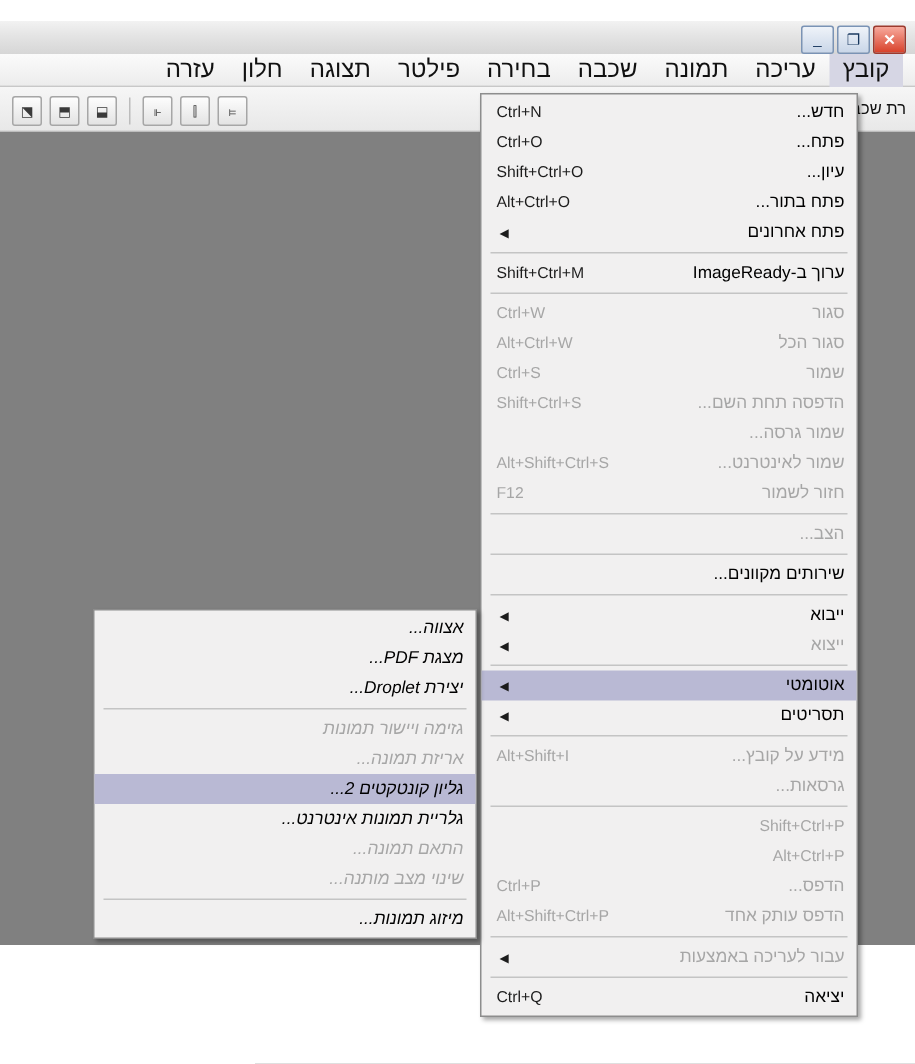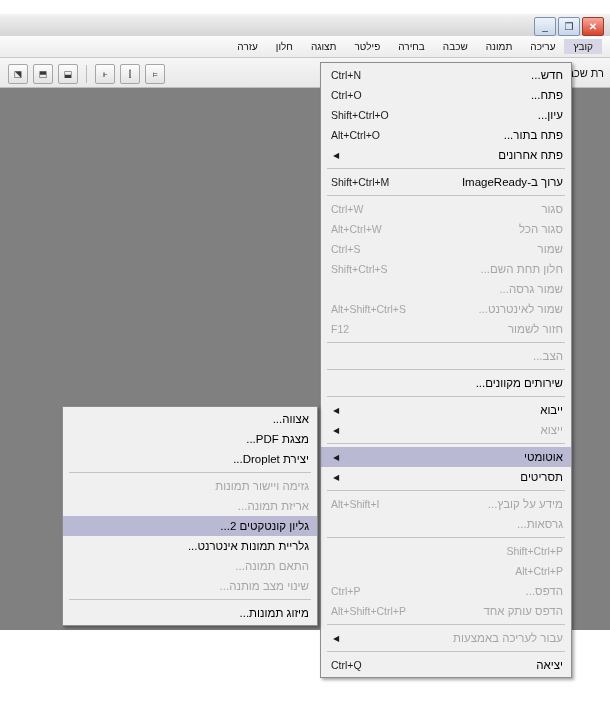--- a/index.html
+++ b/index.html
@@ -58,21 +58,21 @@
     background: linear-gradient(to bottom, #fbfbfb, #ececec);
     border-bottom: 1px solid #c8c8c8;
     direction: rtl;
     display: flex;
     align-items: center;
     padding: 0 8px;
     box-sizing: border-box;
   }
   .menubar .mi {
     padding: 2px 9px;
-    font-size: 10px;
+    font-size: 16px;
     color: #111111;
     white-space: nowrap;
   }
   .menubar .mi.active {
     background: #d6d6e4;
   }
 
   
   .optionsbar {
     position: absolute;
@@ -188,20 +188,21 @@
   .menu-sep {
     height: 1px;
     background: #c4c4c4;
     margin: 3px 6px;
   }
 
   
   #automate-menu {
     left: 62px; top: 406px;
     width: 254px;
+    font-style: italic;
   }
   #automate-menu .menu-row { height: 20px; }
 
   
   .bottom-widgets {
     position: absolute;
     left: 345px; top: 612px;
     width: 225px; height: 20px;
     display: flex;
     align-items: center;
@@ -324,21 +325,21 @@
     </div>
     <div class="menu-row disabled">
       <span class="label">סגור הכל</span>
       <span class="accel">Alt+Ctrl+W</span>
     </div>
     <div class="menu-row disabled">
       <span class="label">שמור</span>
       <span class="accel">Ctrl+S</span>
     </div>
     <div class="menu-row disabled">
-      <span class="label">חלון תחת השם...</span>
+      <span class="label">הדפסה תחת השם...</span>
       <span class="accel">Shift+Ctrl+S</span>
     </div>
     <div class="menu-row disabled">
       <span class="label">שמור גרסה...</span>
       <span class="accel"></span>
     </div>
     <div class="menu-row disabled">
       <span class="label">שמור לאינטרנט...</span>
       <span class="accel">Alt+Shift+Ctrl+S</span>
     </div>

